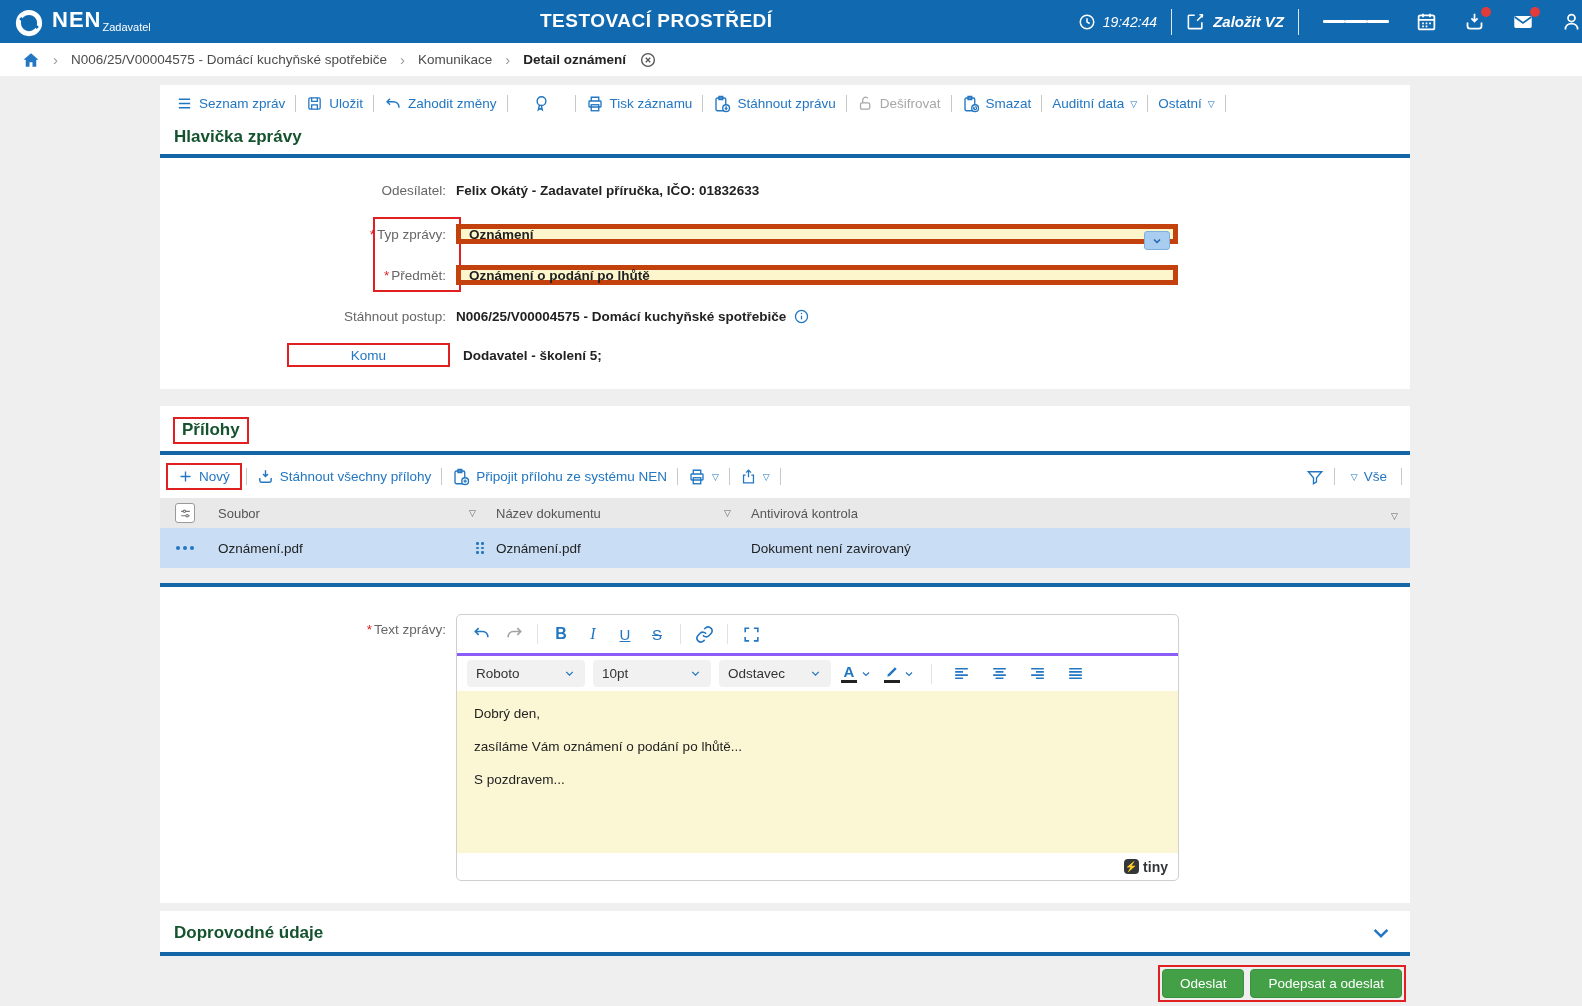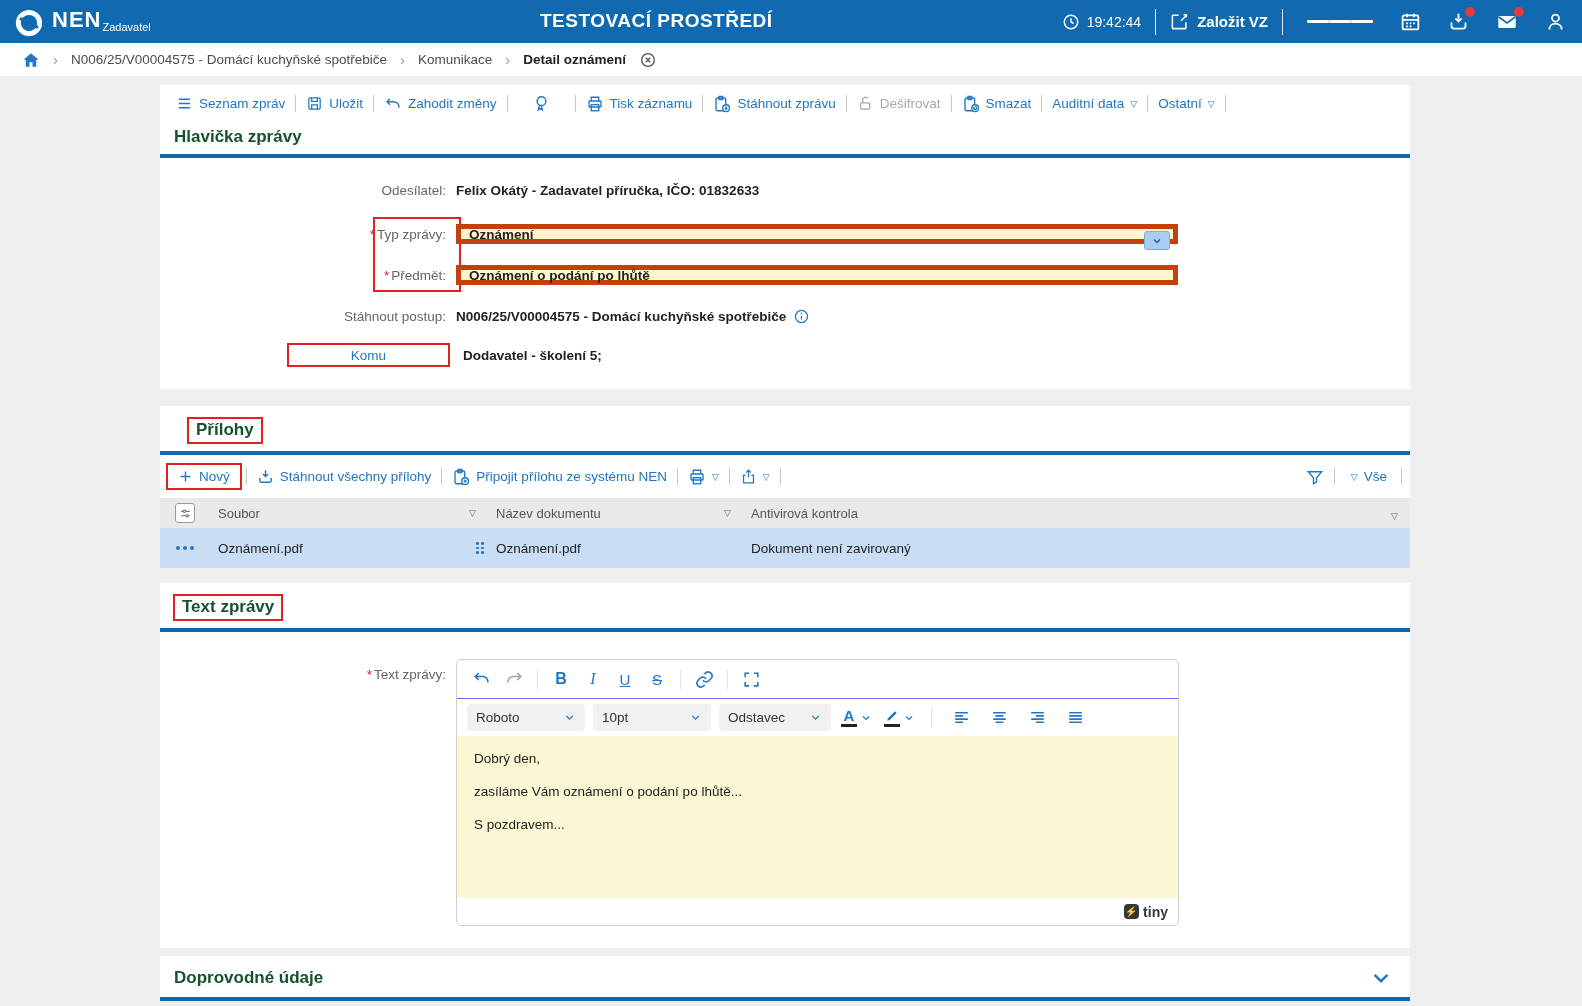--- a/index.html
+++ b/index.html
@@ -6,21 +6,21 @@
   html,body { width:1582px; height:1006px; overflow:hidden; background:#efeff0;
               font-family:"Liberation Sans", sans-serif; color:#333; }
 
   
   .topbar { position:relative; height:43px; background:#1169b0; display:flex; align-items:center; }
   .brand { display:flex; align-items:flex-start; margin-left:14px; color:#fff; }
   .brand .ring { width:30px; height:30px; margin-top:3px; }
   .brand .nen { font-size:22px; font-weight:bold; letter-spacing:1px; margin-left:8px; line-height:30px; }
   .brand .sub { font-size:11px; position:relative; top:16px; left:1px; }
   .envtitle { position:absolute; left:540px; top:10px; color:#fff; font-size:19px; font-weight:bold; letter-spacing:.5px; }
-  .tb-right { margin-left:auto; display:flex; align-items:center; gap:0; padding-right:16px; color:#fff; }
+  .tb-right { margin-left:auto; display:flex; align-items:center; gap:0; padding-right:0; color:#fff;font-style:italic; }
   .tb-time { display:flex; align-items:center; gap:7px; font-size:14px; }
   .tb-sep { width:1px; height:26px; background:rgba(255,255,255,.85); margin:0 14px; }
   .tb-create { display:flex; align-items:center; gap:8px; font-size:15px; font-weight:bold; cursor:pointer; }
   .tb-ico { position:relative; margin-left:27px; display:flex; }
   .badge { position:absolute; top:-4px; right:-6px; width:10px; height:10px; border-radius:50%; background:#e23b3b; }
   .burger div { width:22px; height:3px; background:#fff; margin:3px 0; border-radius:1px; }
 
   
   .crumbbar { height:33px; background:#fff; display:flex; align-items:center; padding-left:22px; gap:13px; font-size:13.5px; }
   .crumb { color:#4c4c4c; }
@@ -73,21 +73,21 @@
                  display:flex; align-items:center; justify-content:center; }
   .dots3 { display:flex; gap:3px; }
   .dots3 span { width:4px; height:4px; border-radius:50%; background:#2276c2; }
   .handle { margin-left:auto; display:grid; grid-template-columns:3px 3px; gap:2px; padding-right:4px; }
   .handle i { width:2.5px; height:2.5px; background:#2276c2; border-radius:50%; }
 
   
   .ed-row { display:flex; }
   .editor { width:723px; border:1px solid #cfcfcf; border-radius:5px; overflow:hidden; background:#fff; }
   .ed-tb1 { height:38px; display:flex; align-items:center; padding:0 10px; gap:2px; }
-  .ed-tb2 { height:38px; display:flex; align-items:center; padding:0 10px; gap:8px; border-top:1px solid #8b5cf6; }
+  .ed-tb2 { height:38px; display:flex; align-items:center; padding:0 10px; gap:8px; border-top:3px solid #8b5cf6; }
   .ed-btn { width:30px; height:28px; display:flex; align-items:center; justify-content:center; color:#2276c2; cursor:pointer; }
   .ed-btn.gray { color:#a2a2a2; }
   .ed-b { font-weight:bold; font-size:16px; }
   .ed-i { font-style:italic; font-family:"Liberation Serif",serif; font-size:16px; }
   .ed-u { text-decoration:underline; font-size:15px; }
   .ed-s { text-decoration:line-through; font-size:15px; }
   .ed-vsep { width:1px; height:20px; background:#e2e2e2; margin:0 6px; }
   .ed-select { height:27px; background:#f1f1f1; border-radius:4px; display:flex; align-items:center;
                padding:0 9px; font-size:13.5px; color:#333; cursor:pointer; }
   .ed-select .lbl { flex:1; }
@@ -323,21 +323,21 @@
           <span>Komu</span>
         </div>
         <div class="fval" style="margin-left:13px">Dodavatel - školení 5;</div>
       </div>
     </div>
   </div>
 
   <div class="gap" style="height:17px"></div>
 
   <div class="white">
-    <div class="titlerow" style="padding-left:27px">
+    <div class="titlerow" style="padding-left:13px">
       <span class="sec-title redbox titlebox">Přílohy</span>
     </div>
     <div class="rule"></div>
 
     <div class="attachbar">
       <div class="cmd redbox" style="padding:4px 10px">
         <svg width="15" height="15" viewBox="0 0 24 24" fill="none" stroke="#2276c2" stroke-width="2.2">
             <path d="M12 4v16M4 12h16"></path>
           </svg>
         <span>Nový</span>
@@ -435,23 +435,20 @@
           </span>
         </div>
       <div class="c2">Oznámení.pdf</div>
       <div class="c3">Dokument není zavirovaný</div>
     </div>
   </div>
 
   <div class="gap" style="height:15px"></div>
 
   <div class="white" style="padding-bottom:22px">
-    <div class="titlerow" style="padding-left:13px">
-      <span class="sec-title redbox titlebox">Text zprávy</span>
-    </div>
     <div class="rule"></div>
 
     <div class="ed-row" style="padding-top:27px">
       <div class="flabel" style="font-size:13.5px; padding-top:8px">
         <span class="req">*</span><span>Text zprávy:</span>
       </div>
 
       <div class="editor">
         <div class="ed-tb1">
           <span class="ed-btn">

